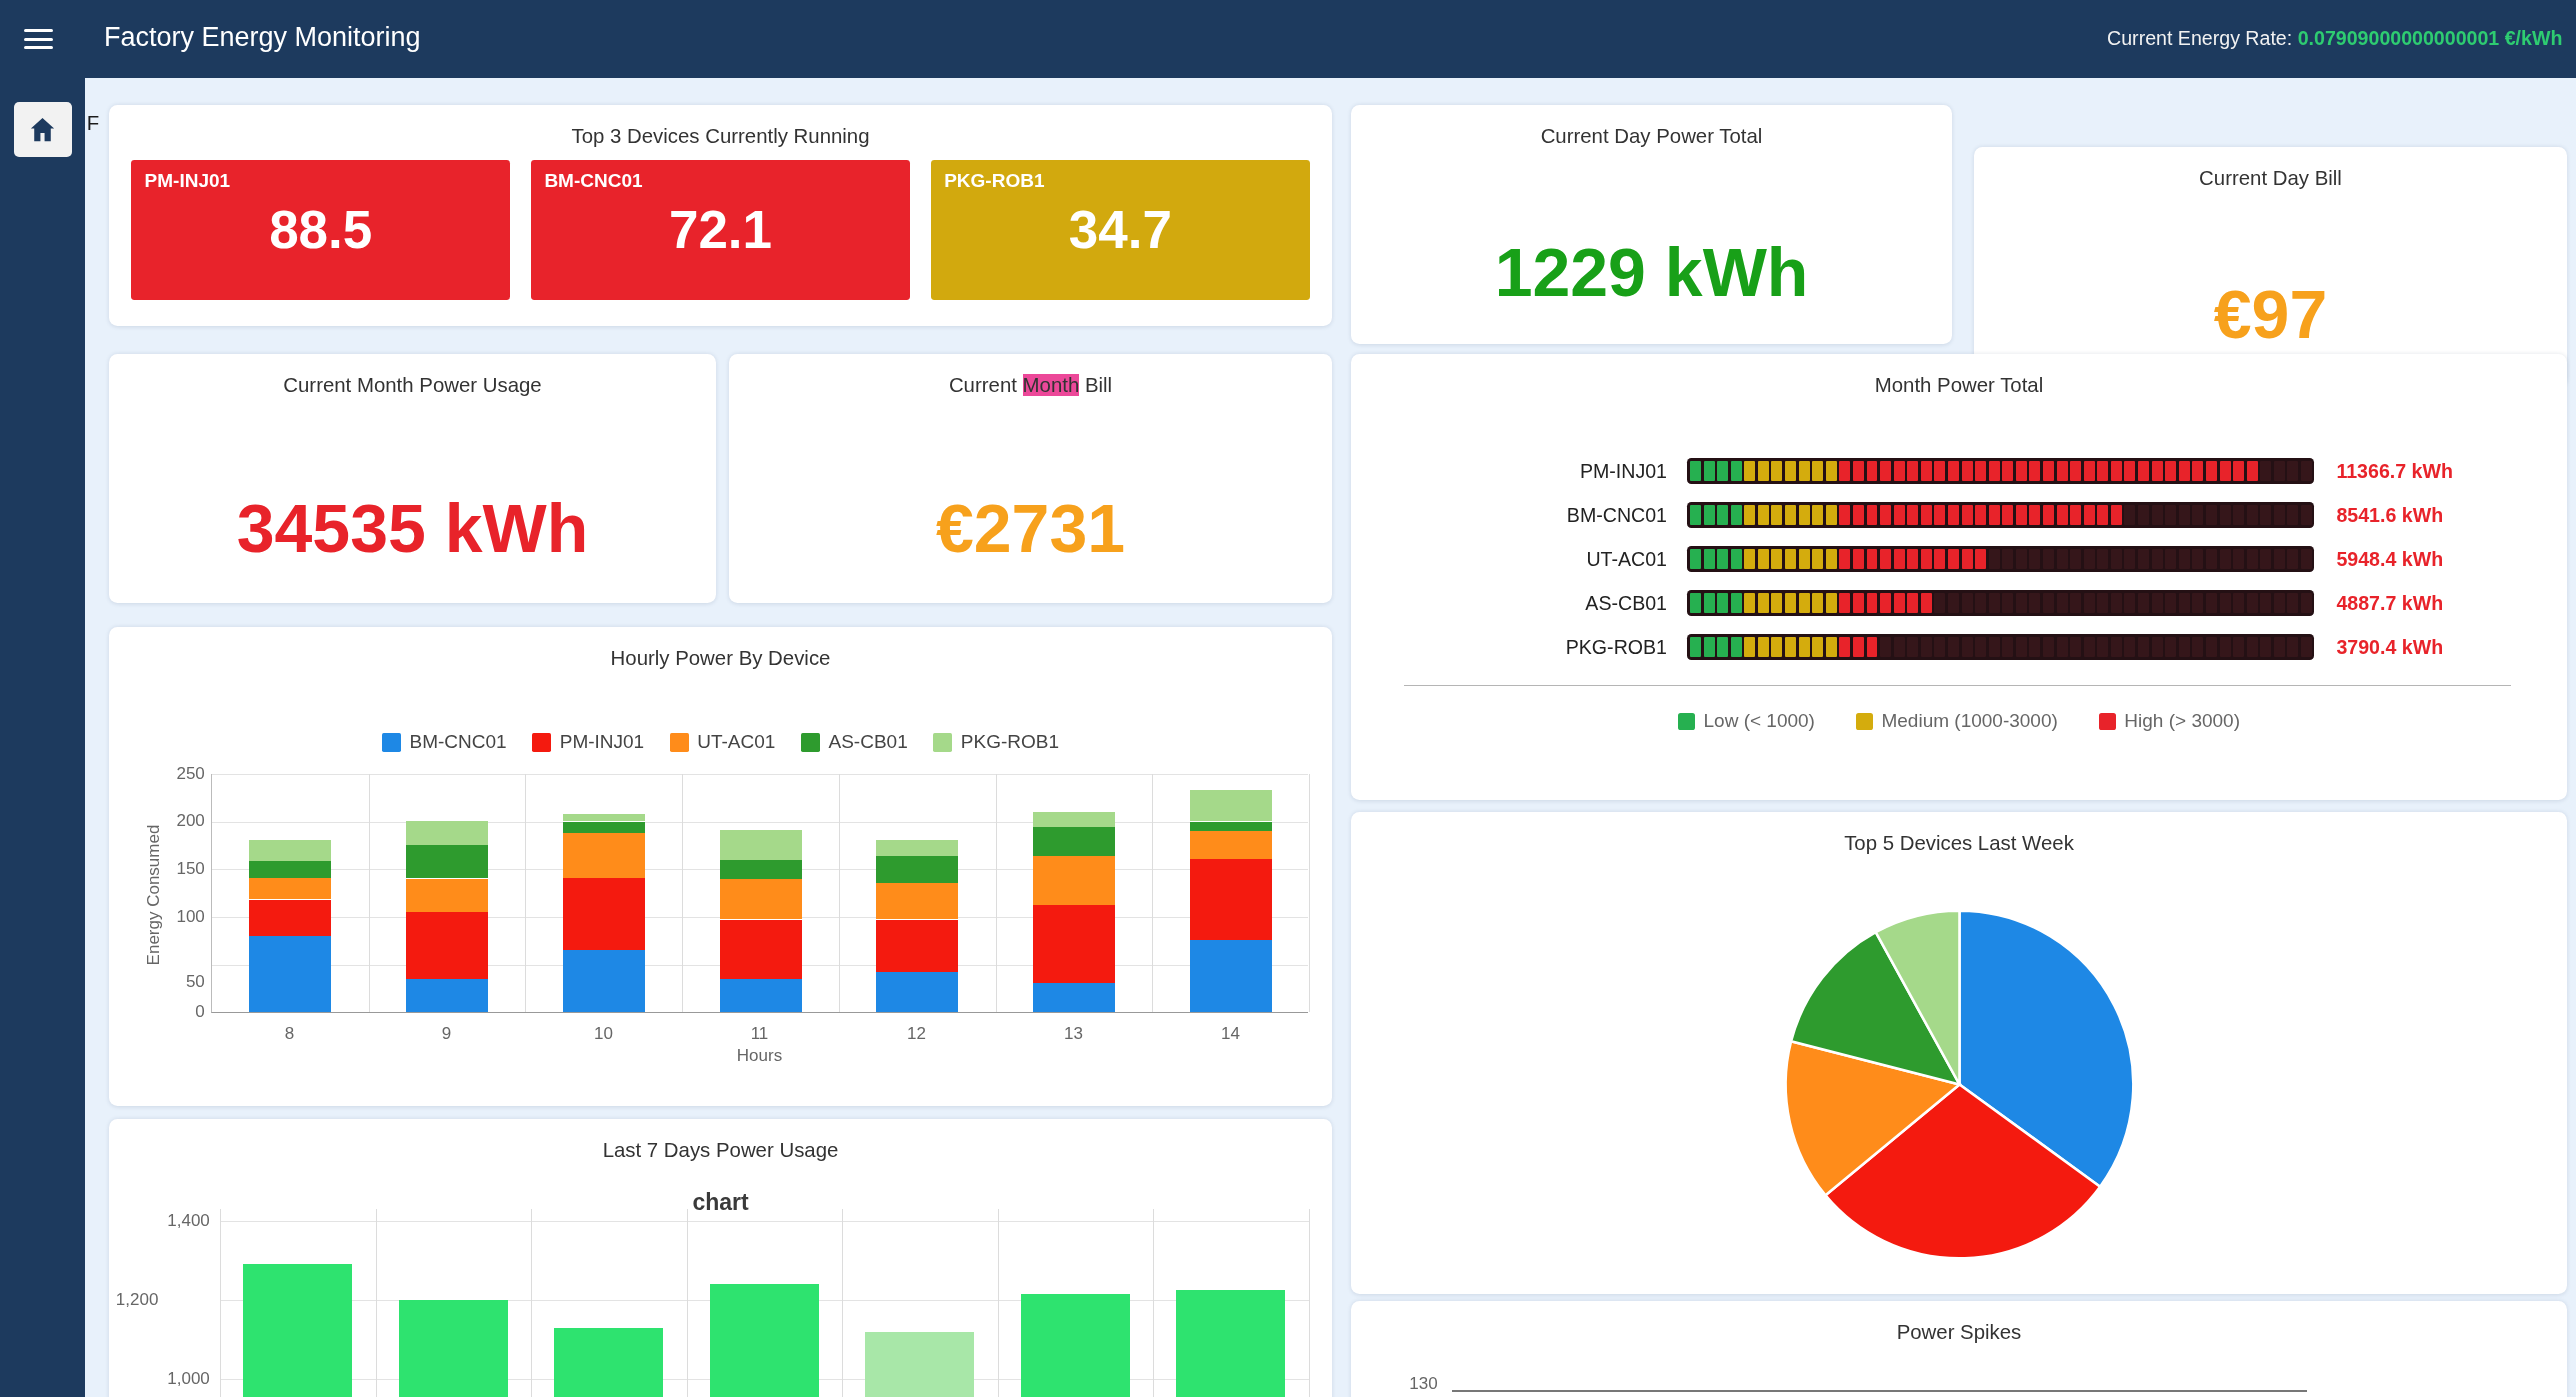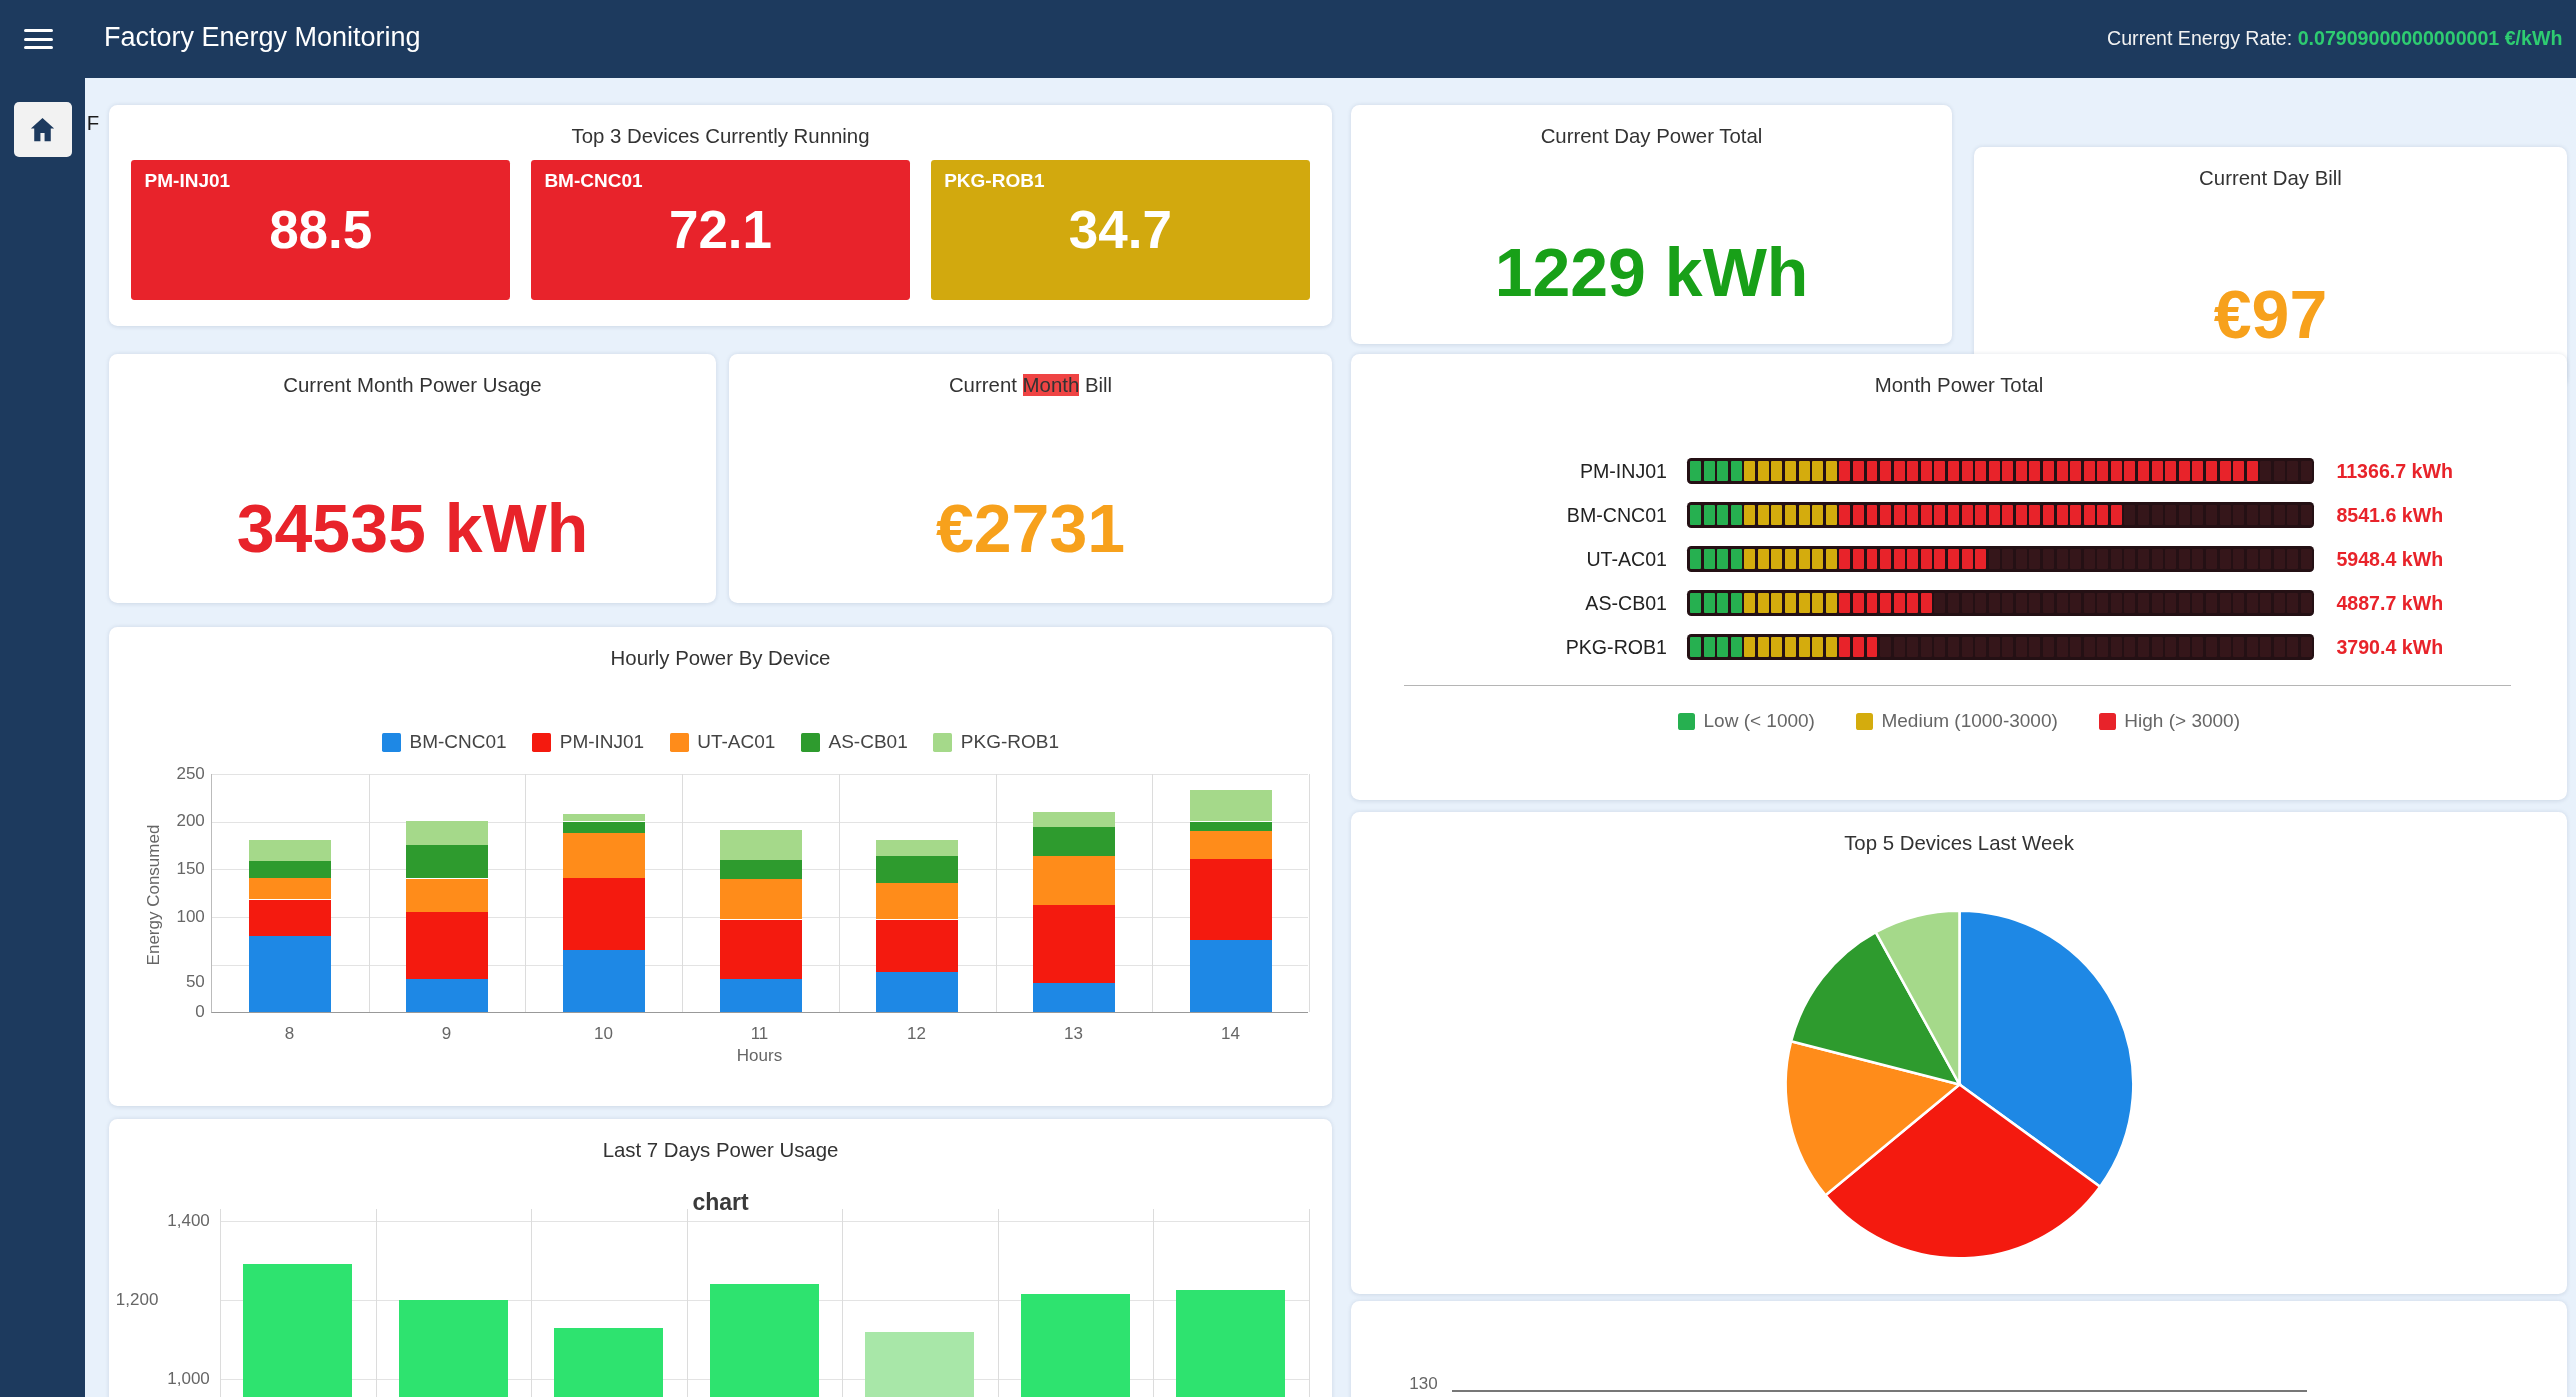--- a/index.html
+++ b/index.html
@@ -17,21 +17,21 @@
   #rate { position:absolute; right:13.6px; top:27px; font-size:19.6px; color:#f2f2f2; white-space:nowrap; }
   #rate .green { color:#2ecc71; font-weight:700; }
   
   #sidebar { position:absolute; left:0; top:78px; width:85px; height:1319px; background:#1d3a5e; z-index:4; }
   #home-btn { position:absolute; left:13.6px; top:24px; width:58px; height:55px; background:#f2f2f2; border-radius:5.1px; display:flex; align-items:center; justify-content:center; cursor:pointer; }
   
   #main { position:absolute; left:85px; top:78px; width:2491px; height:1319px; overflow:hidden; }
   #clipped-label { position:absolute; left:1.7px; top:34px; font-size:20.4px; color:#1b1b1b; }
   .card { position:absolute; background:#ffffff; border-radius:8.5px; box-shadow:0 0.9px 4.3px rgba(21,48,84,0.13); }
   .card-title { margin:0; padding-top:20.4px; text-align:center; font-size:20.4px; font-weight:400; color:#333; }
-  .hl { background:#ef4444; }
+  .hl { background:#ec4899; }
   
   #card-top-devices  { left:24px;   top:27px;   width:1223px; height:221px; }
   #card-day-total    { left:1266px; top:27px;   width:601px;  height:239px; }
   #card-day-bill     { left:1889px; top:27px;   width:593px;  height:239px;margin-top:42px; }
   #card-month-usage  { left:24px;   top:276px;  width:607px;  height:249px; }
   #card-month-bill   { left:644px;  top:276px;  width:603px;  height:249px; }
   #card-month-total  { left:1266px; top:276px;  width:1216px; height:446px; }
   #card-hourly       { left:24px;   top:549px;  width:1223px; height:479px; }
   #card-last7        { left:24px;   top:1041px; width:1223px; height:545px; }
   #card-pie          { left:1266px; top:734px;  width:1216px; height:482px; }
@@ -553,17 +553,18 @@
     <svg id="pie-svg" width="375" height="375" viewBox="0 0 440 440">
         <path d="M220,220 L220.0,16.0 A204,204 0 0 1 385.0,339.9 Z" fill="#1e88e5" stroke="#ffffff" stroke-width="3"></path>
         <path d="M220,220 L385.0,339.9 A204,204 0 0 1 62.8,350.0 Z" fill="#f41a0f" stroke="#ffffff" stroke-width="3"></path>
         <path d="M220,220 L62.8,350.0 A204,204 0 0 1 22.4,169.3 Z" fill="#ff8c1a" stroke="#ffffff" stroke-width="3"></path>
         <path d="M220,220 L22.4,169.3 A204,204 0 0 1 121.7,41.2 Z" fill="#2e9b2e" stroke="#ffffff" stroke-width="3"></path>
         <path d="M220,220 L121.7,41.2 A204,204 0 0 1 220.0,16.0 Z" fill="#a5d98a" stroke="#ffffff" stroke-width="3"></path>
       </svg>
   </section>
 
   <section class="card" id="card-spikes">
+    <h2 class="card-title">Power Spikes</h2>
     <div id="spike-tick">130</div>
     <div id="spike-line"></div>
   </section>
 </main>
 
 
 </body></html>

